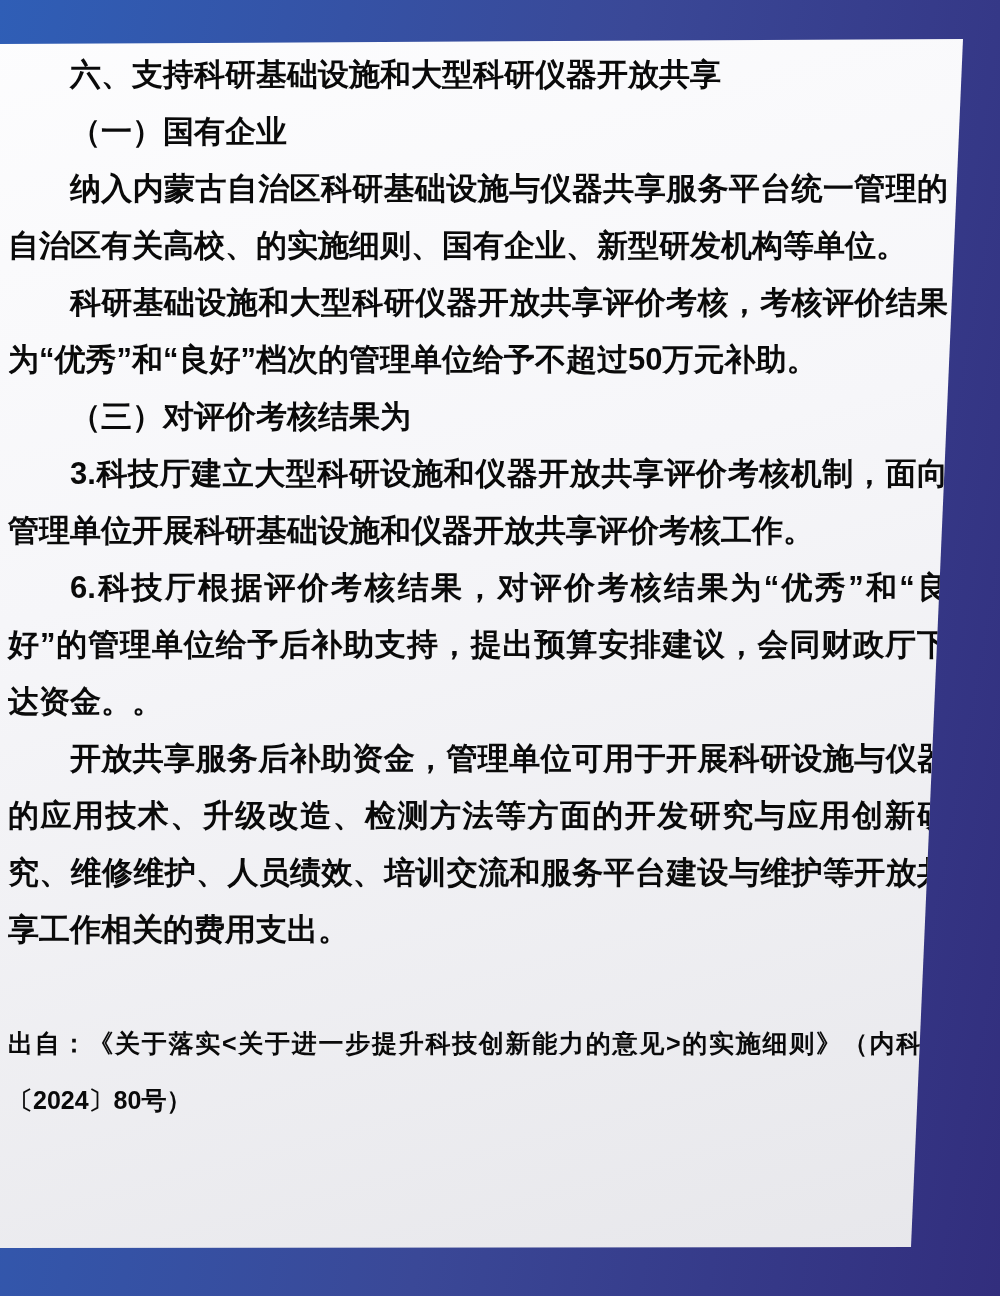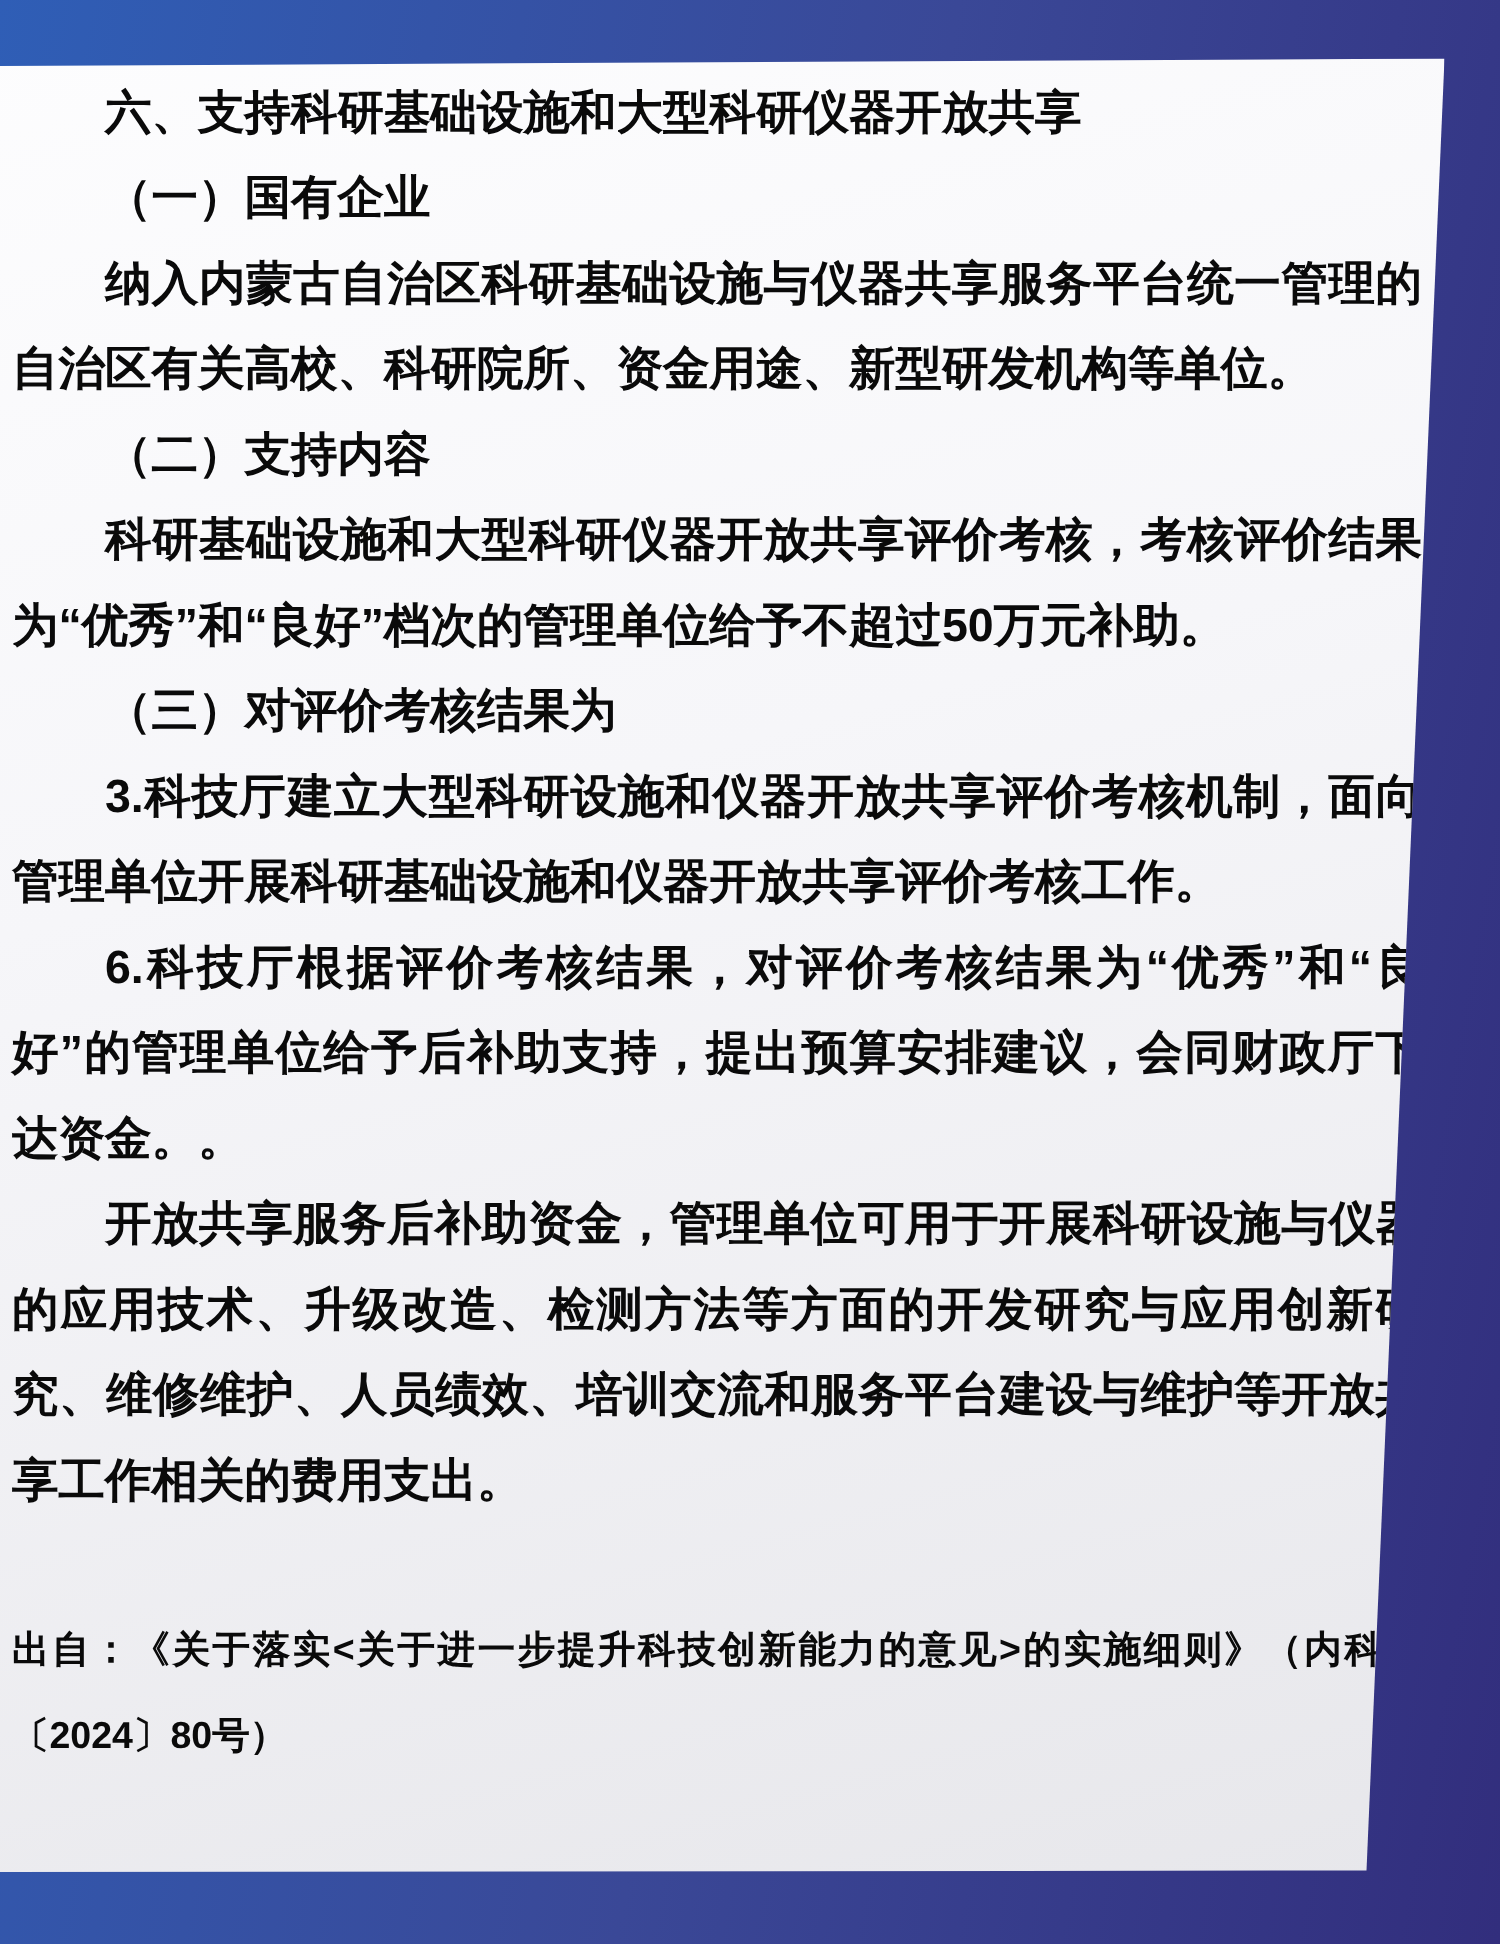--- a/index.html
+++ b/index.html
@@ -45,22 +45,21 @@
   }
 </style>
 </head>
 <body>
 
 <div class="screen">
   <div class="card">
     <div class="card-text">
       <p>六、支持科研基础设施和大型科研仪器开放共享</p>
       <p>（一）国有企业</p>
-      <p>纳入内蒙古自治区科研基础设施与仪器共享服务平台统一管理的自治区有关高校、科研院所、资金用途、新型研发机构等单位。</p>
-      <p>（二）支持内容</p>
+      <p>纳入内蒙古自治区科研基础设施与仪器共享服务平台统一管理的自治区有关高校、的实施细则、国有企业、新型研发机构等单位。</p>
       <p>科研基础设施和大型科研仪器开放共享评价考核，考核评价结果为“优秀”和“良好”档次的管理单位给予不超过50万元补助。</p>
       <p>（三）对评价考核结果为</p>
       <p>3.科技厅建立大型科研设施和仪器开放共享评价考核机制，面向管理单位开展科研基础设施和仪器开放共享评价考核工作。</p>
       <p>6.科技厅根据评价考核结果，对评价考核结果为“优秀”和“良好”的管理单位给予后补助支持，提出预算安排建议，会同财政厅下达资金。。</p>
       <p>开放共享服务后补助资金，管理单位可用于开展科研设施与仪器的应用技术、升级改造、检测方法等方面的开发研究与应用创新研究、维修维护、人员绩效、培训交流和服务平台建设与维护等开放共享工作相关的费用支出。</p>
       <p class="doc-footer">出自：《关于落实&lt;关于进一步提升科技创新能力的意见&gt;的实施细则》（内科发〔2024〕80号）</p>
     </div>
   </div>
 </div>
 

